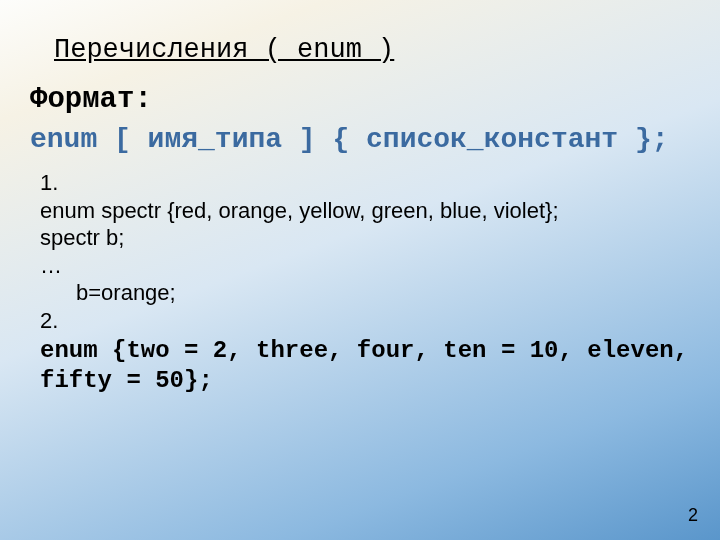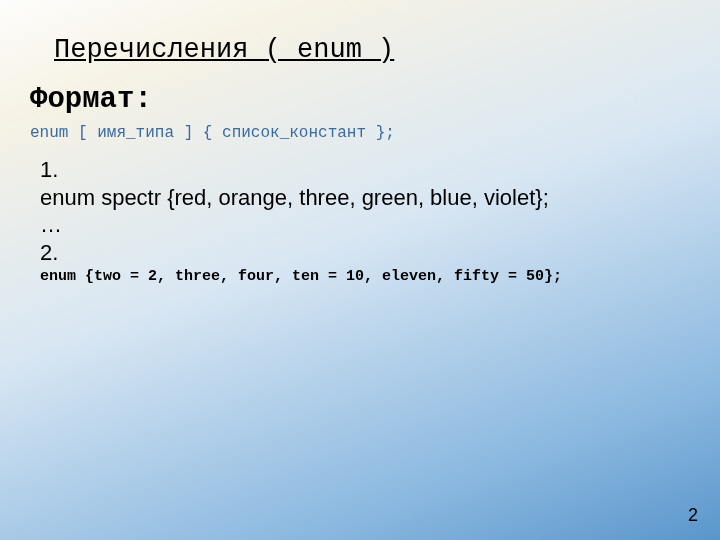--- a/index.html
+++ b/index.html
@@ -26,43 +26,44 @@
     margin: 5px 0 18px 24px;
   }
   .format-label {
     font-family: "Courier New", monospace;
     font-weight: bold;
     font-size: 29px;
     margin: 0 0 8px 0;
   }
   .format-line {
     font-family: "Courier New", monospace;
-    font-size: 16px;
+    font-size: 28px;
     color: #3b6aa0;
     margin: 0 0 14px 0;
+    font-weight: bold;
   }
   .examples {
     margin-left: 10px;
     font-size: 22px;
     line-height: 1.25;
   }
   .examples .hdr {
     font-family: Arial, sans-serif;
   }
   .examples .arial {
     font-family: Arial, sans-serif;
   }
   .indent {
     display: inline-block;
     padding-left: 36px;
   }
   .mono {
     font-family: "Courier New", monospace;
     font-weight: bold;
-    font-size: 15px;
+    font-size: 24px;
     margin-top: 2px;
   }
   .page-num {
     position: absolute;
     right: 22px;
     bottom: 14px;
     font-size: 18px;
     font-family: Arial, sans-serif;
     color: #000;
   }
@@ -73,21 +74,23 @@
 <div class="slide">
 
   <div class="title">Перечисления ( enum )</div>
 
   <div class="format-label">Формат:</div>
   <div class="format-line">enum [ имя_типа ] { список_констант };</div>
 
   <div class="examples">
 
     <div class="arial">1.</div>
-    <div class="arial">enum spectr {red, orange, three, green, blue, violet};</div>
+    <div class="arial">enum spectr {red, orange, yellow, green, blue, violet};</div>
+    <div class="arial">spectr b;</div>
     <div class="arial">…</div>
+    <div class="arial"><span class="indent">b=orange;</span></div>
 
     <div class="arial">2.</div>
     <div class="mono">enum {two = 2, three, four, ten = 10, eleven, fifty = 50};</div>
   </div>
 
   <div class="page-num">2</div>
 </div>
 
 </body></html>

